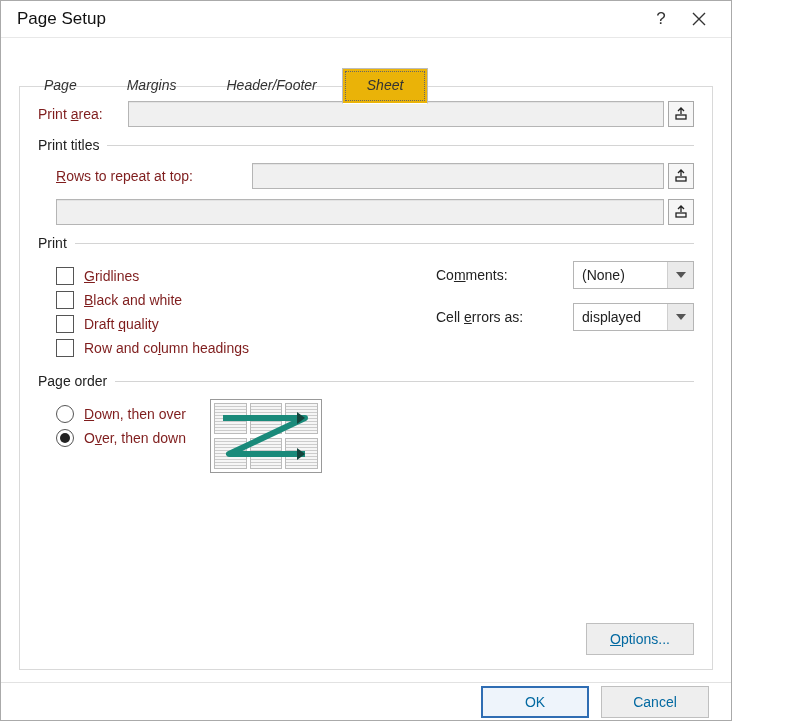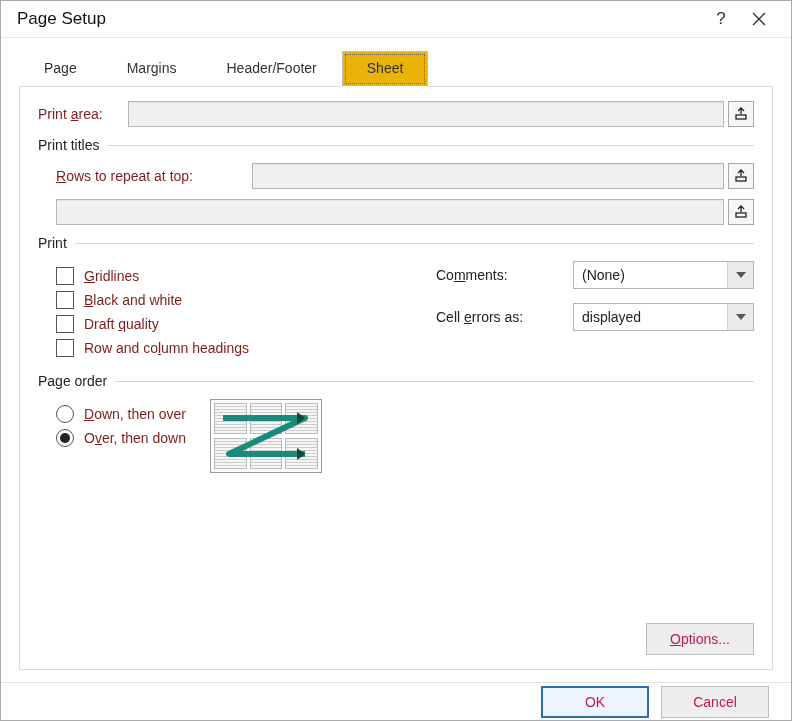--- a/index.html
+++ b/index.html
@@ -9,21 +9,21 @@
     }
     body {
       margin: 0;
       padding: 0;
       background: #fff;
       width: 805px;
       height: 721px;
       overflow: hidden;
     }
     .dialog {
-      width: 792px;
+      width: 732px;
       height: 721px;
       border: 1px solid #aaa;
       background: #fff;
       display: flex;
       flex-direction: column;
     }
     .titlebar {
       height: 44px;
       display: flex;
       align-items: center;
@@ -56,23 +56,24 @@
     .titlebar-close svg { width: 14px; height: 14px; }
     .tabs {
       display: flex;
       padding: 12px 18px 0 18px;
     }
     .tab {
       padding: 8px 24px 10px 24px;
       color: #333;
       cursor: pointer;
       position: relative;
-      top: 1px;
+      top: 18px;
       background: transparent;
       border: 1px solid transparent;
+      font-style: italic;
     }
     .tab.active {
       border: 1px solid #bdbdbd;
       border-bottom: 1px solid #fff;
       background: #eab308;
       outline: 1px dotted #666;
       outline-offset: -4px;
     }
     .content {
       flex: 1;
@@ -243,21 +244,21 @@
     .options-row {
       display: flex;
       justify-content: flex-end;
       margin-top: 150px;
     }
     .btn {
       height: 32px;
       min-width: 108px;
       border: 1px solid #bfbfbf;
       background: #eee;
-      color: #be185d;
+      color: #0369a1;
       display: flex;
       align-items: center;
       justify-content: center;
       cursor: pointer;
       padding: 0 16px;
     }
     .footer {
       height: 56px;
       border-top: 1px solid #e2e2e2;
       display: flex;

